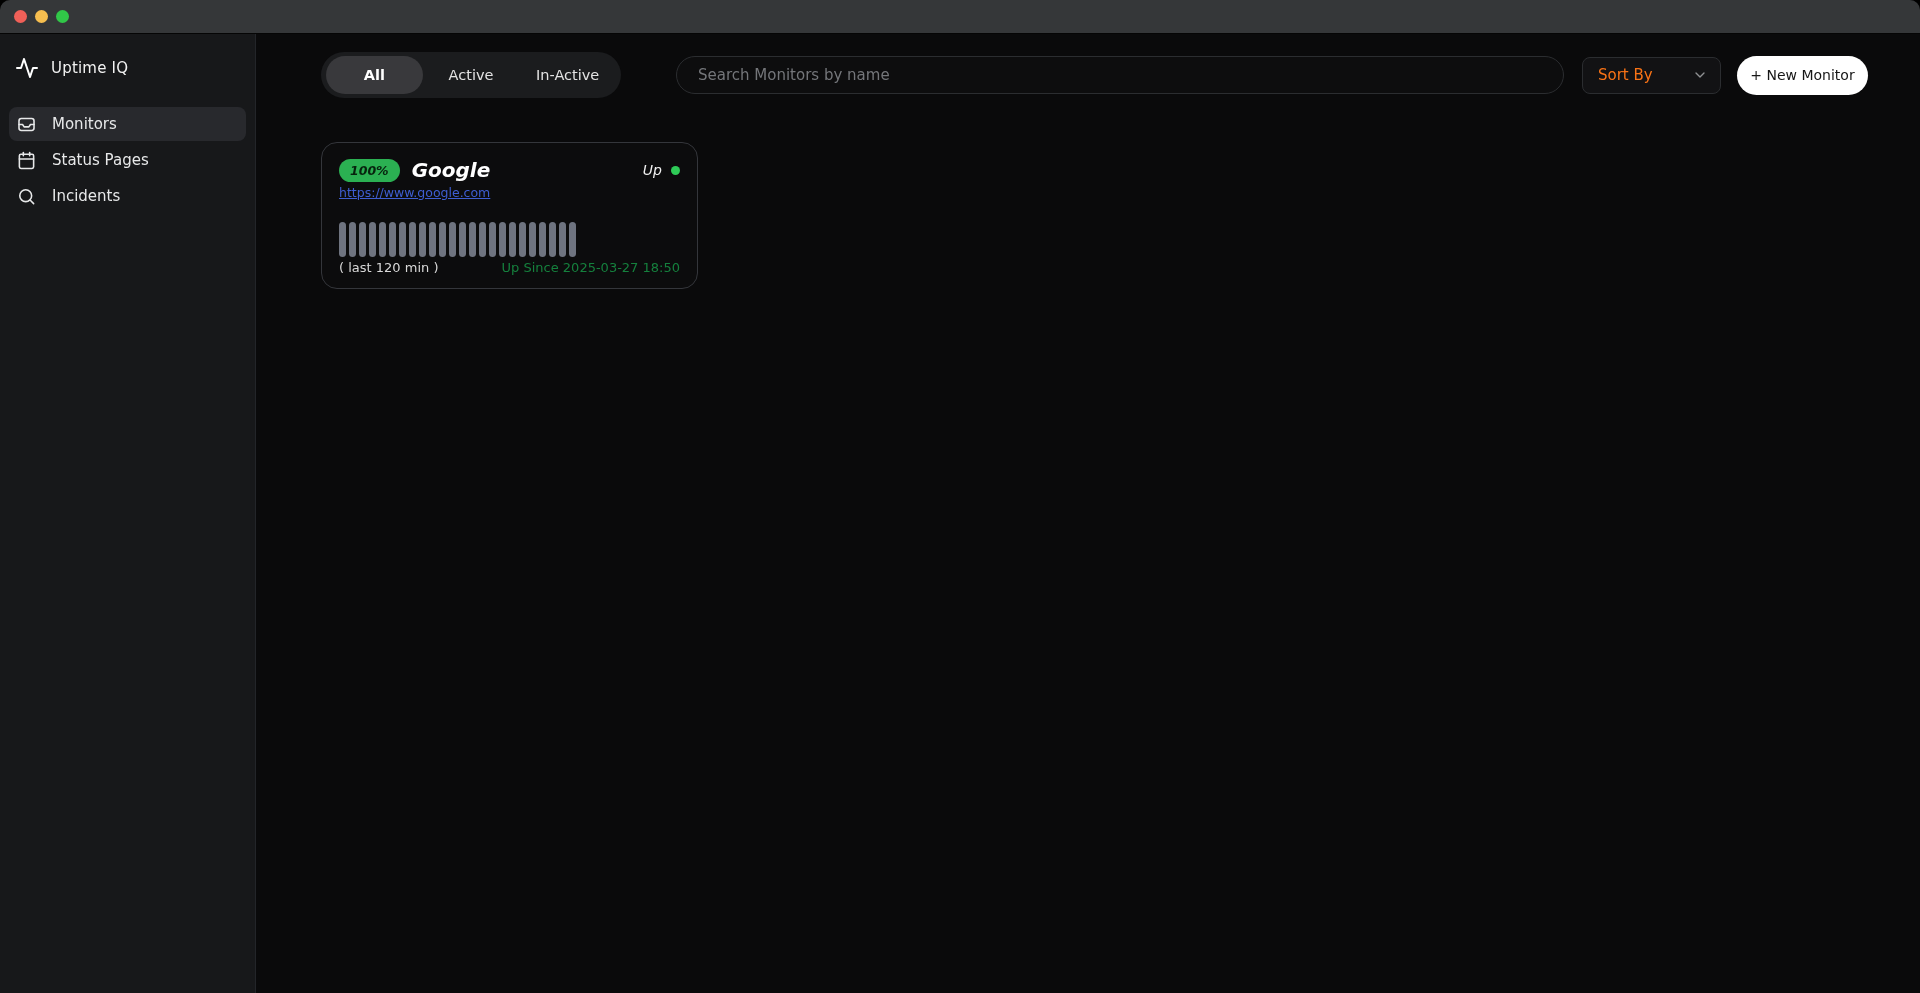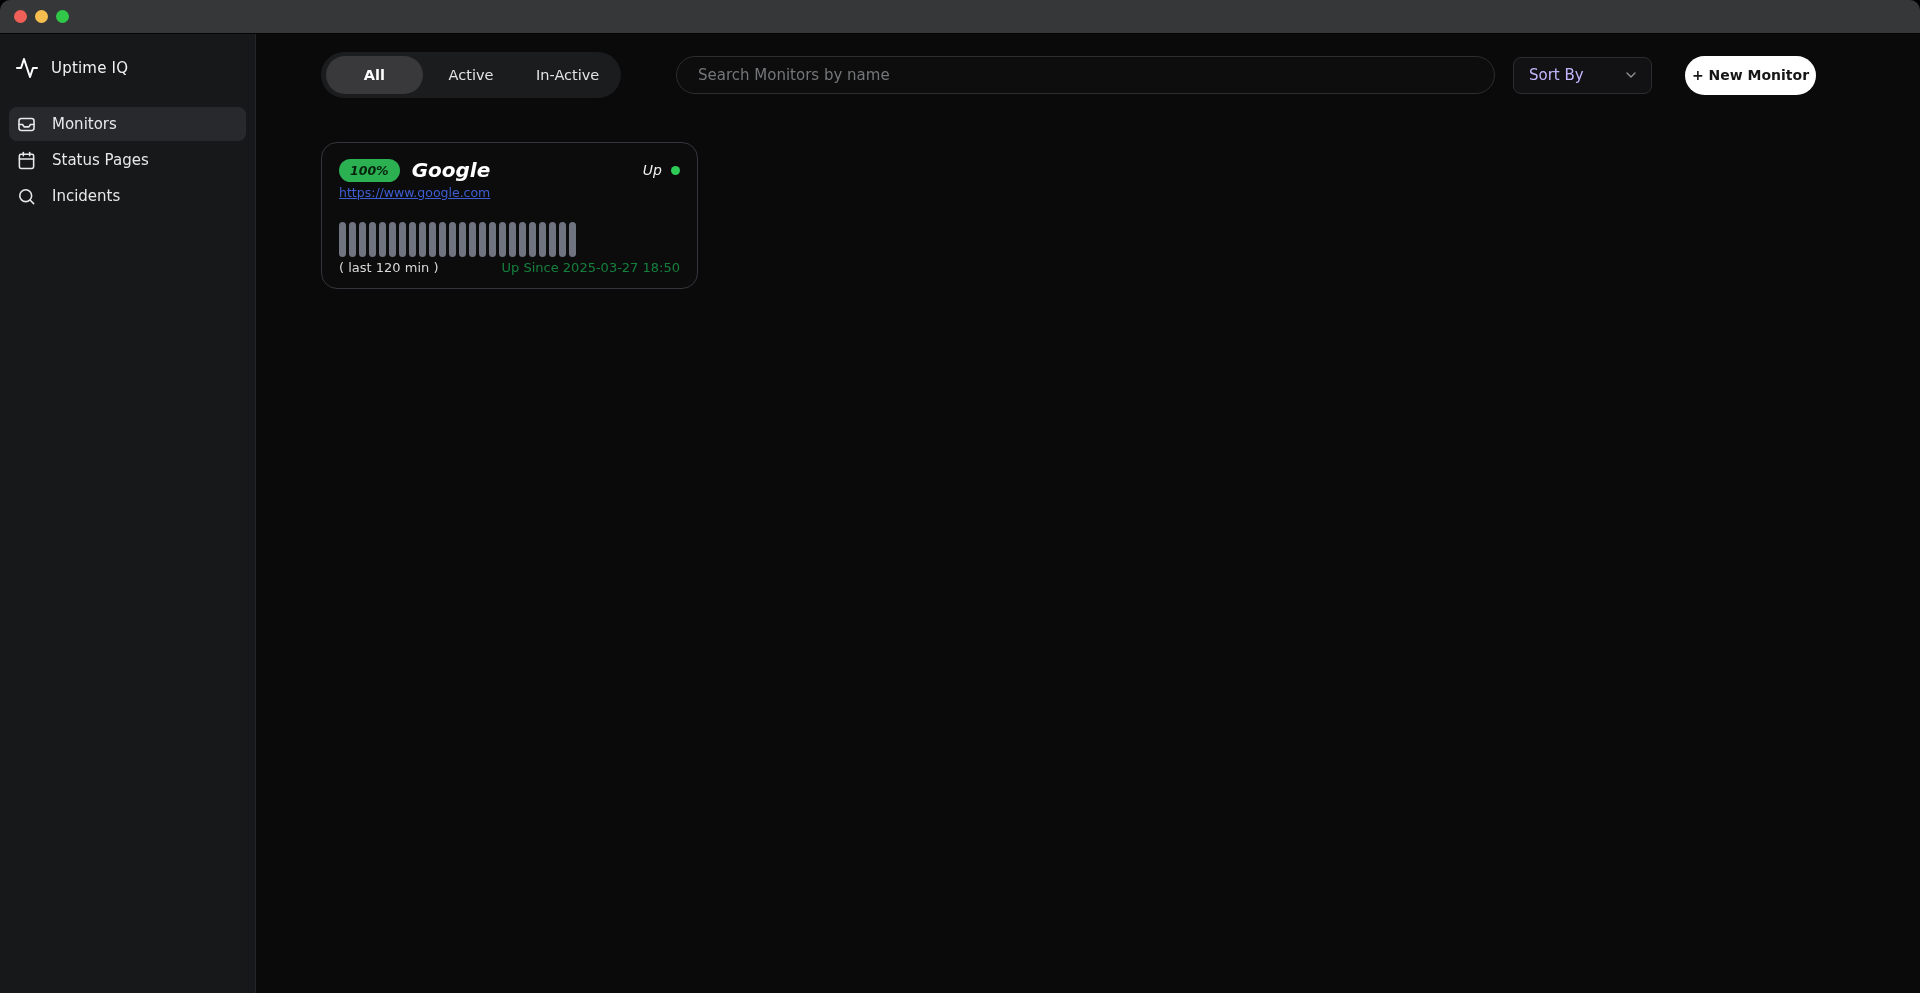--- a/index.html
+++ b/index.html
@@ -26,46 +26,46 @@
   .app-name { font-size:15px; font-weight:500; color:#f2f2f2; letter-spacing:.2px; }
 
   .nav { margin:27px 9px 0 9px; display:flex; flex-direction:column; gap:2px; }
   .nav-item { display:flex; align-items:center; gap:16px; height:34px;
               padding-left:8px; border-radius:8px; color:#e7e8e9; cursor:pointer; }
   .nav-item.active { background:#28292d; }
   .nav-icon { width:19px; height:19px; display:flex; color:#e7e8e9; }
   .nav-label { font-size:15px; }
 
   
-  .main { flex:1; padding:17px 104px 0 65px; min-width:0; }
+  .main { flex:1; padding:17px 52px 0 65px; min-width:0; }
 
   .topbar { display:flex; align-items:center; height:48px; }
 
   .tabs { width:300px; height:46px; flex:0 0 300px; background:#1b1c1e;
           border-radius:23px; padding:4px 5px; display:flex; align-items:stretch; }
   .tab { flex:1; border:none; background:transparent; color:#e3e3e3;
          font-size:14.5px; font-weight:500; border-radius:19px; cursor:pointer;
          font-family:inherit; }
   .tab.active { background:#39393c; color:#ffffff; font-weight:600; }
 
   .search { flex:1; height:38px; margin-left:55px; background:#0d0d0e;
             border:1px solid #2b2d30; border-radius:19px; color:#e6e6e6;
             font-size:15px; padding:0 21px; outline:none; font-family:inherit; }
   .search::placeholder { color:#74767a; }
 
   .sort { width:139px; height:37px; flex:0 0 139px; margin-left:18px;
           background:#121214; border:1px solid #2b2d30; border-radius:8px;
           display:flex; align-items:center; justify-content:space-between;
           padding:0 12px 0 15px; cursor:pointer; }
-  .sort-label { color:#c4b5fd; font-size:15px; }
+  .sort-label { color:#f97316; font-size:15px; }
   .sort-chevron { width:16px; height:16px; color:#8f9193; display:flex; }
 
-  .new-monitor { width:131px; height:39px; flex:0 0 131px; margin-left:33px;
+  .new-monitor { width:131px; height:39px; flex:0 0 131px; margin-left:16px;
                  background:#ffffff; color:#161616; border:none; border-radius:20px;
-                 font-size:14px; font-weight:700; cursor:pointer;
+                 font-size:14px; font-weight:400; cursor:pointer;
                  font-family:inherit; }
 
   
   .card { margin-top:43px; width:377px; background:#0c0c0d;
           border:1px solid #34363b; border-radius:16px; padding:15px 17px 13px 17px; }
   .card-header { display:flex; align-items:center;font-style:italic; }
   .uptime-badge { background:#2bb052; color:#07230e; font-size:12.5px;
                   font-weight:700; padding:4px 11px; border-radius:12px; }
   .monitor-name { color:#ffffff; font-size:20px; font-weight:700; margin-left:12px; }
   .status { margin-left:auto; display:flex; align-items:center; gap:9px; }

